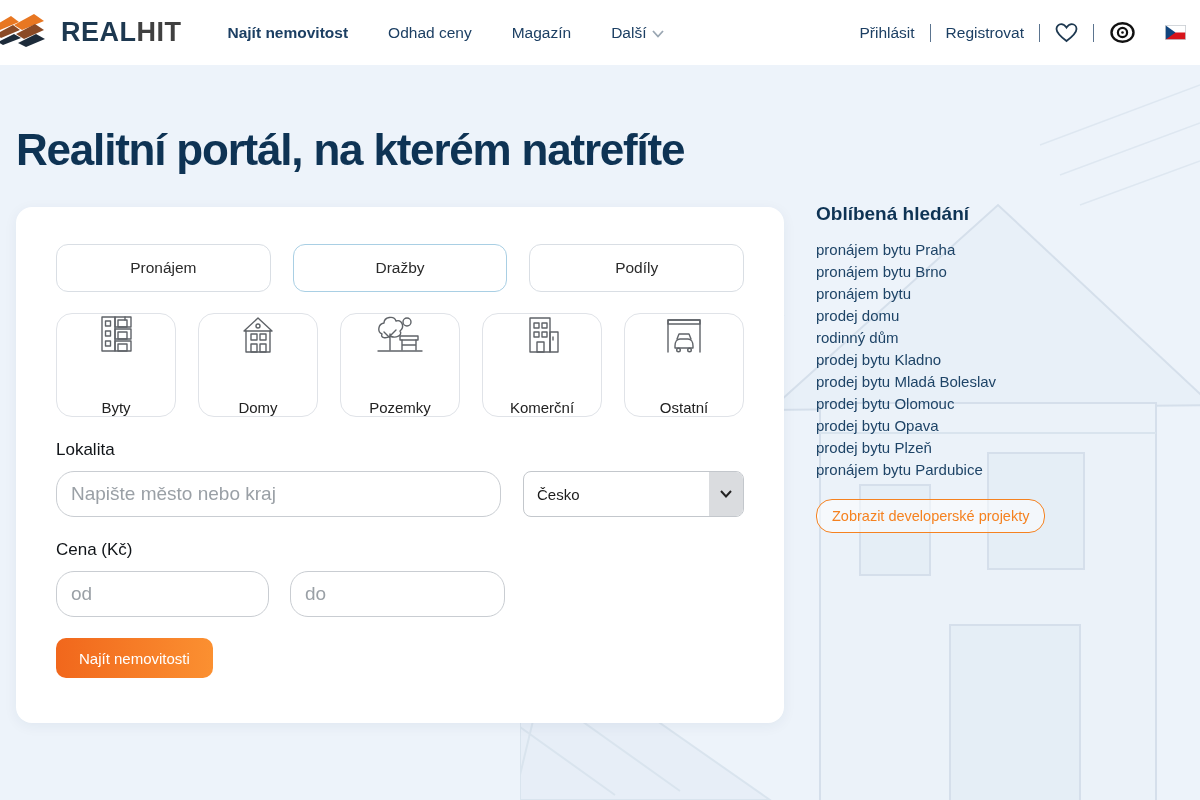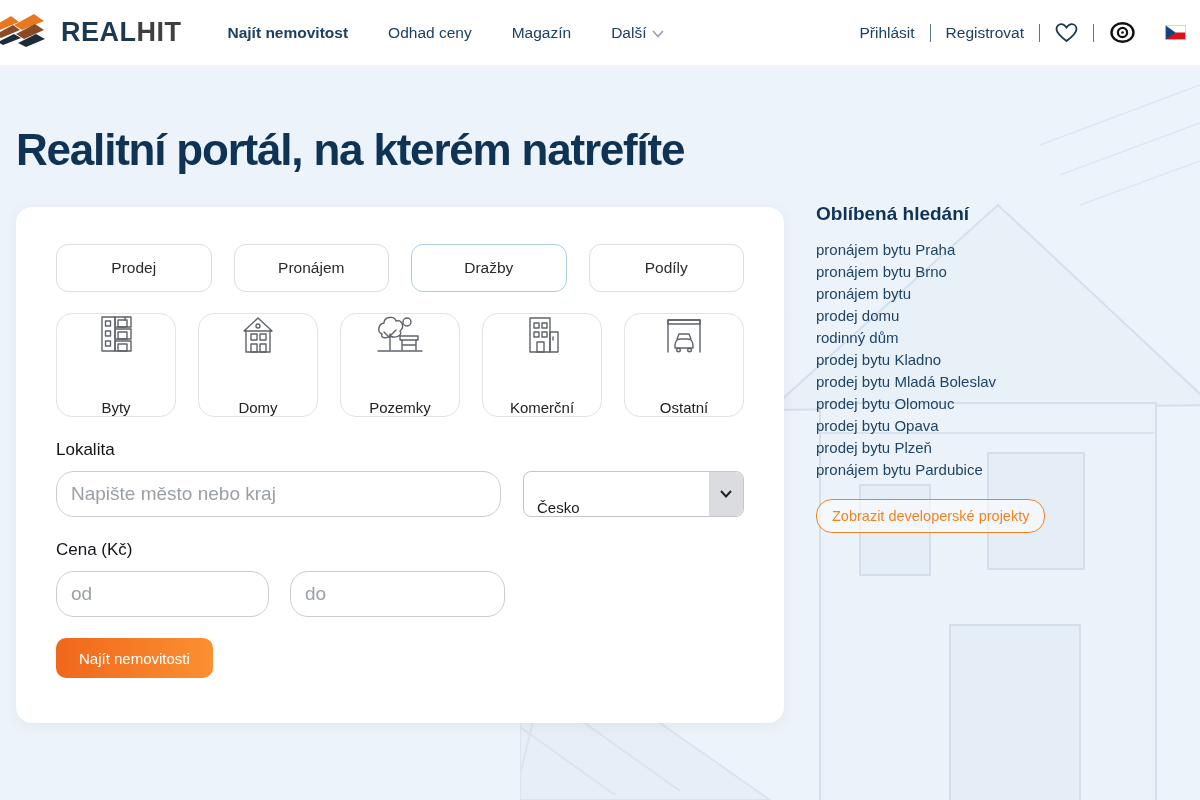--- a/index.html
+++ b/index.html
@@ -63,21 +63,21 @@
   .field-label { font-size:17px; font-weight:normal; color:#101418; margin-top:23px; }
   .loc-row { display:flex; gap:22px; margin-top:11px; }
   .text-input {
     height:46px; border:1px solid #c9cdd2; border-radius:18px; background:#fff;
     padding:0 14px; font-size:19px; color:#0f766e; outline:none; font-family:"Liberation Sans",sans-serif;
   }
   .text-input::placeholder { color:#9aa0a6; }
   .loc-input { width:445px; }
   .country-select {
     position:relative; width:221px; height:46px; border:1px solid #c3c7cc; border-radius:8px;
-    background:#fff; display:flex; align-items:flex-end; padding-left:13px;
+    background:#fff; display:flex; align-items:center; padding-left:13px;
     font-size:15px; color:#1c1c1c; cursor:pointer;
   }
   .select-cap {
     position:absolute; top:0; right:0; width:34px; height:44px;
     background:#dadcdf; border-radius:0 7px 7px 0;
     display:flex; align-items:center; justify-content:center;
   }
   .price-row { display:flex; gap:21px; margin-top:11px; }
   .price-from { width:213px; }
   .price-to { width:215px; }
@@ -184,21 +184,20 @@
       <line x1="540" y1="110" x2="680" y2="58"></line>
       <line x1="560" y1="140" x2="680" y2="96"></line>
     </g>
   </svg>
 
   <h1 class="hero-title">Realitní portál, na kterém natrefíte</h1>
 
   <div class="search-card">
 
     <div class="deal-tabs">
-      <button class="deal-tab">Prodej</button>
       <button class="deal-tab">Pronájem</button>
       <button class="deal-tab active">Dražby</button>
       <button class="deal-tab">Podíly</button>
     </div>
 
     <div class="type-row">
 
       <div class="type-card">
         <span>
           <svg width="44" height="40" viewBox="0 0 44 40">

